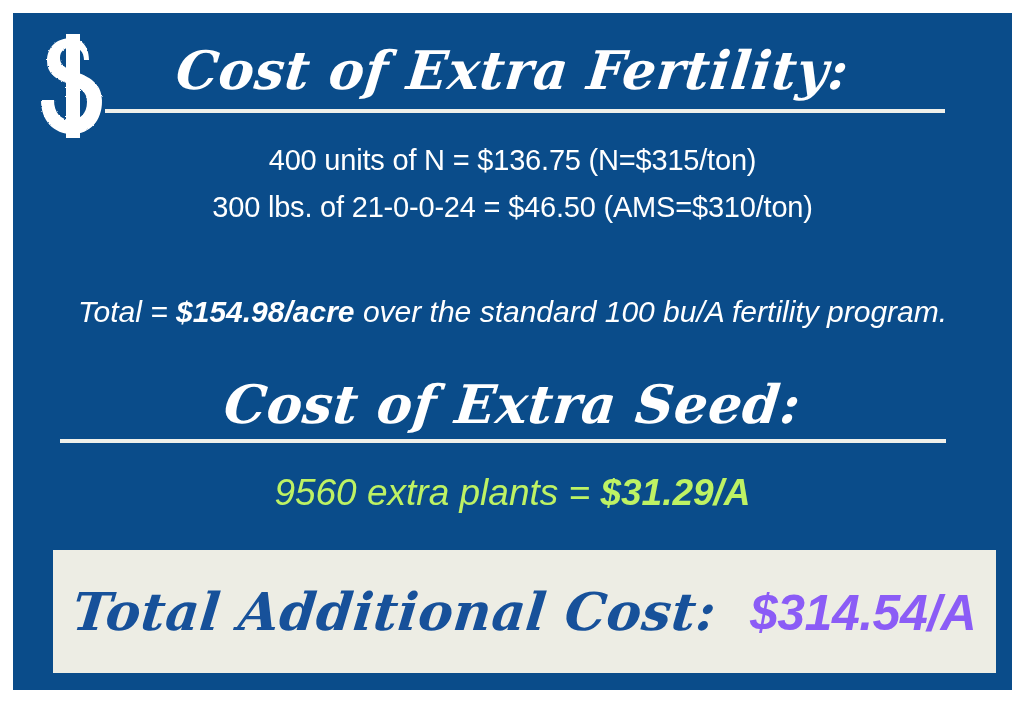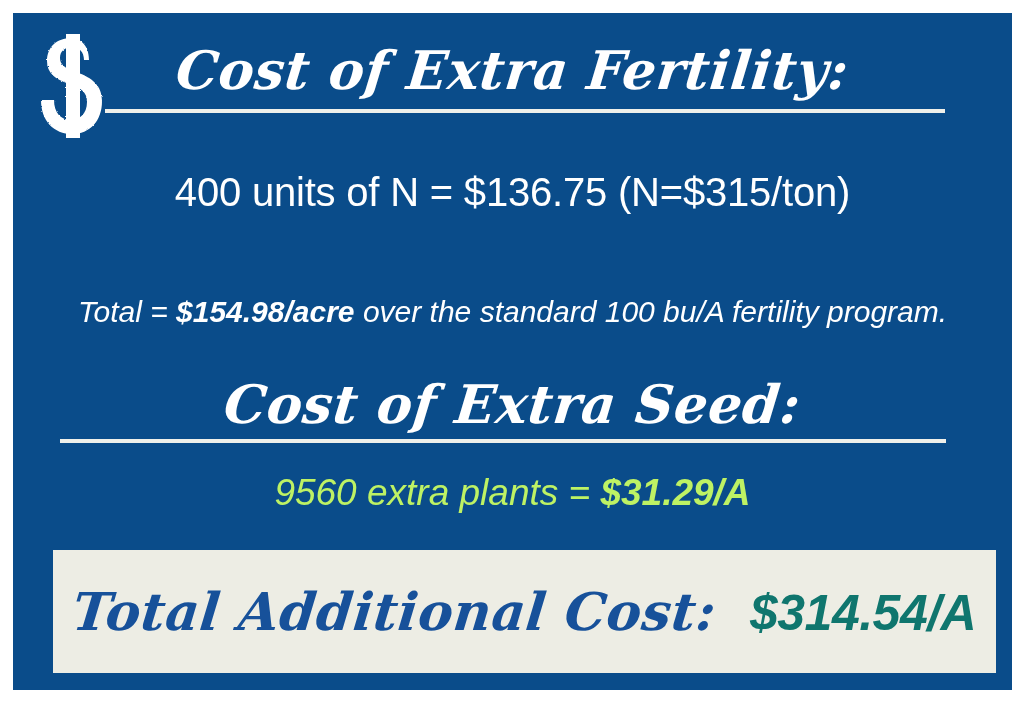--- a/index.html
+++ b/index.html
@@ -88,26 +88,25 @@
   .fert-list {
     position: absolute;
     left: 0;
     top: 124px;
     width: 999px;
     text-align: center;
     color: #ffffff;
   }
   .fert-list .line {
     font-family: "Liberation Sans", sans-serif;
-    font-size: 40px;
+    font-size: 29px;
     line-height: 47px;
     font-weight: 400;
     letter-spacing: -0.2px;
     white-space: nowrap;
-    margin-top: 32px;
   }
 
   
   .fert-total {
     position: absolute;
     left: 0;
     top: 278px;
     width: 999px;
     text-align: center;
     color: #ffffff;
@@ -163,21 +162,21 @@
     color: #17519a;
     letter-spacing: 0.5px;
     transform: skewX(-6deg);
   }
   .total-value {
     font-family: "Liberation Sans", sans-serif;
     font-style: italic;
     font-weight: bold;
     font-size: 50px;
     line-height: 58px;
-    color: #0f766e;
+    color: #8b5cf6;
     letter-spacing: -0.5px;
   }
 </style>
 </head>
 <body>
 
 <div id="canvas">
 
   <div class="panel">
 
@@ -199,20 +198,21 @@
         </g>
       </svg>
     </div>
 
     <div class="heading-fertility script">Cost of Extra Fertility:</div>
 
     <div class="rule rule-top"></div>
 
     <div class="fert-list">
       <div class="line">400 units of N = $136.75 (N=$315/ton)</div>
+      <div class="line">300 lbs. of 21-0-0-24 = $46.50 (AMS=$310/ton)</div>
     </div>
 
     <div class="fert-total">
       <span>Total = </span><span class="bold">$154.98/acre</span><span> over the standard 100 bu/A fertility program.</span>
     </div>
 
     <div class="heading-seed script">Cost of Extra Seed:</div>
 
     <div class="rule rule-mid"></div>
 

